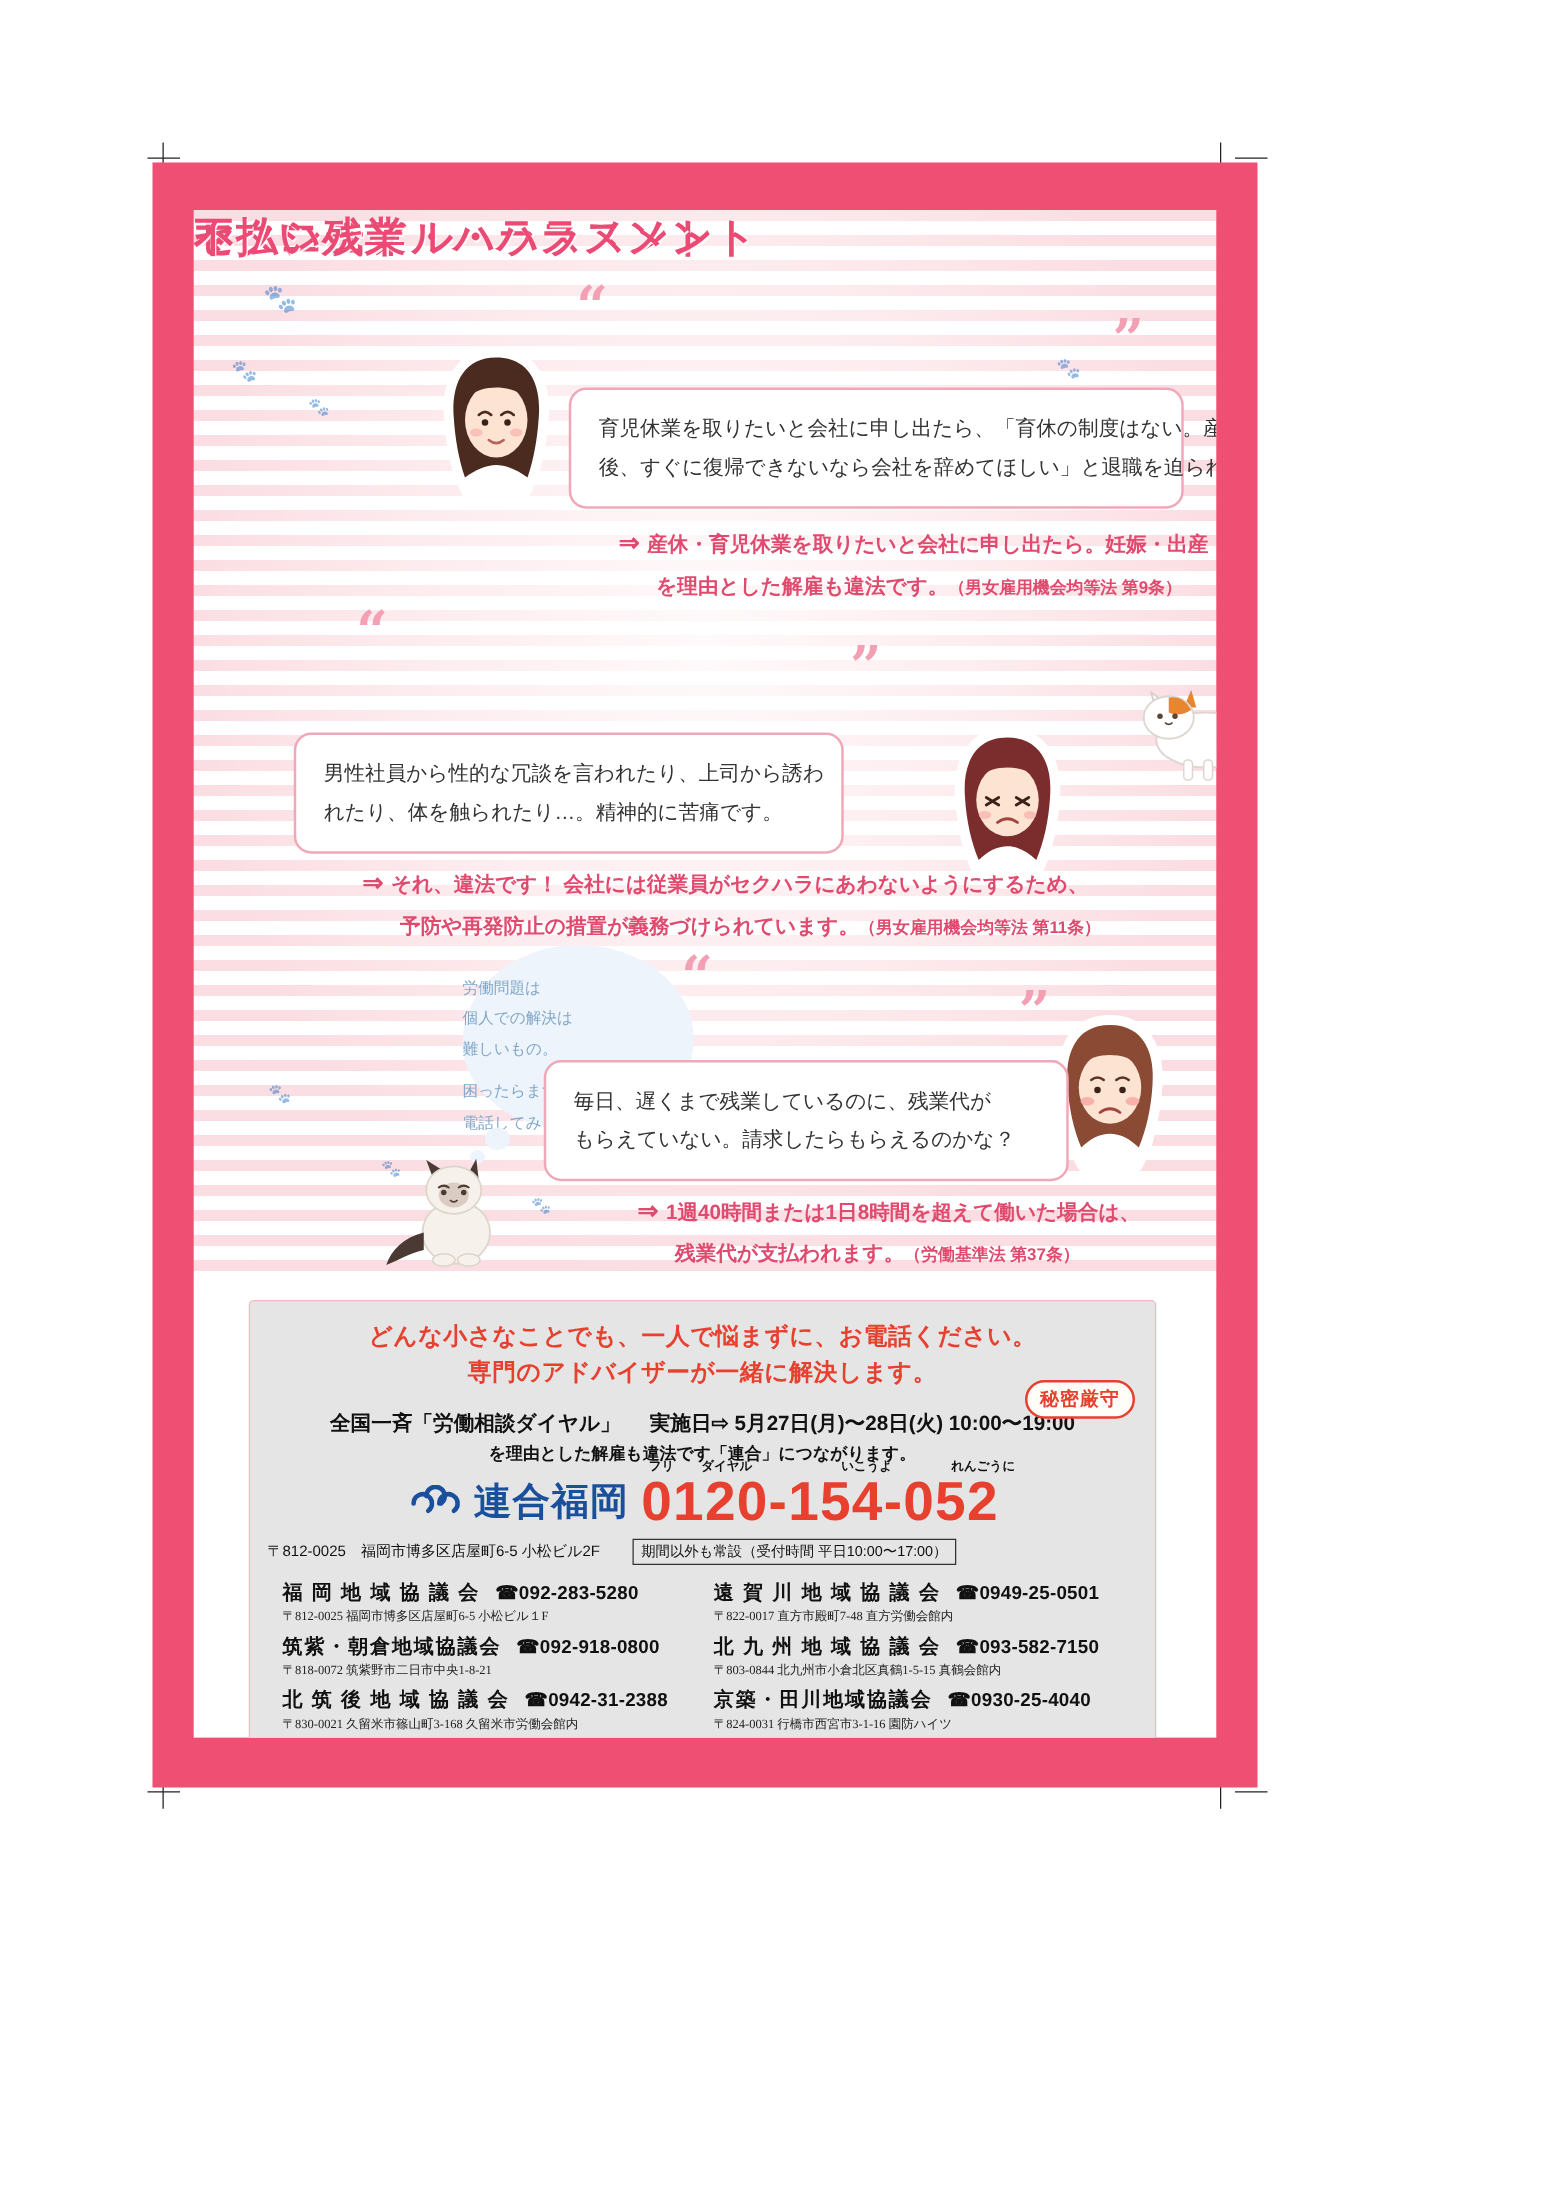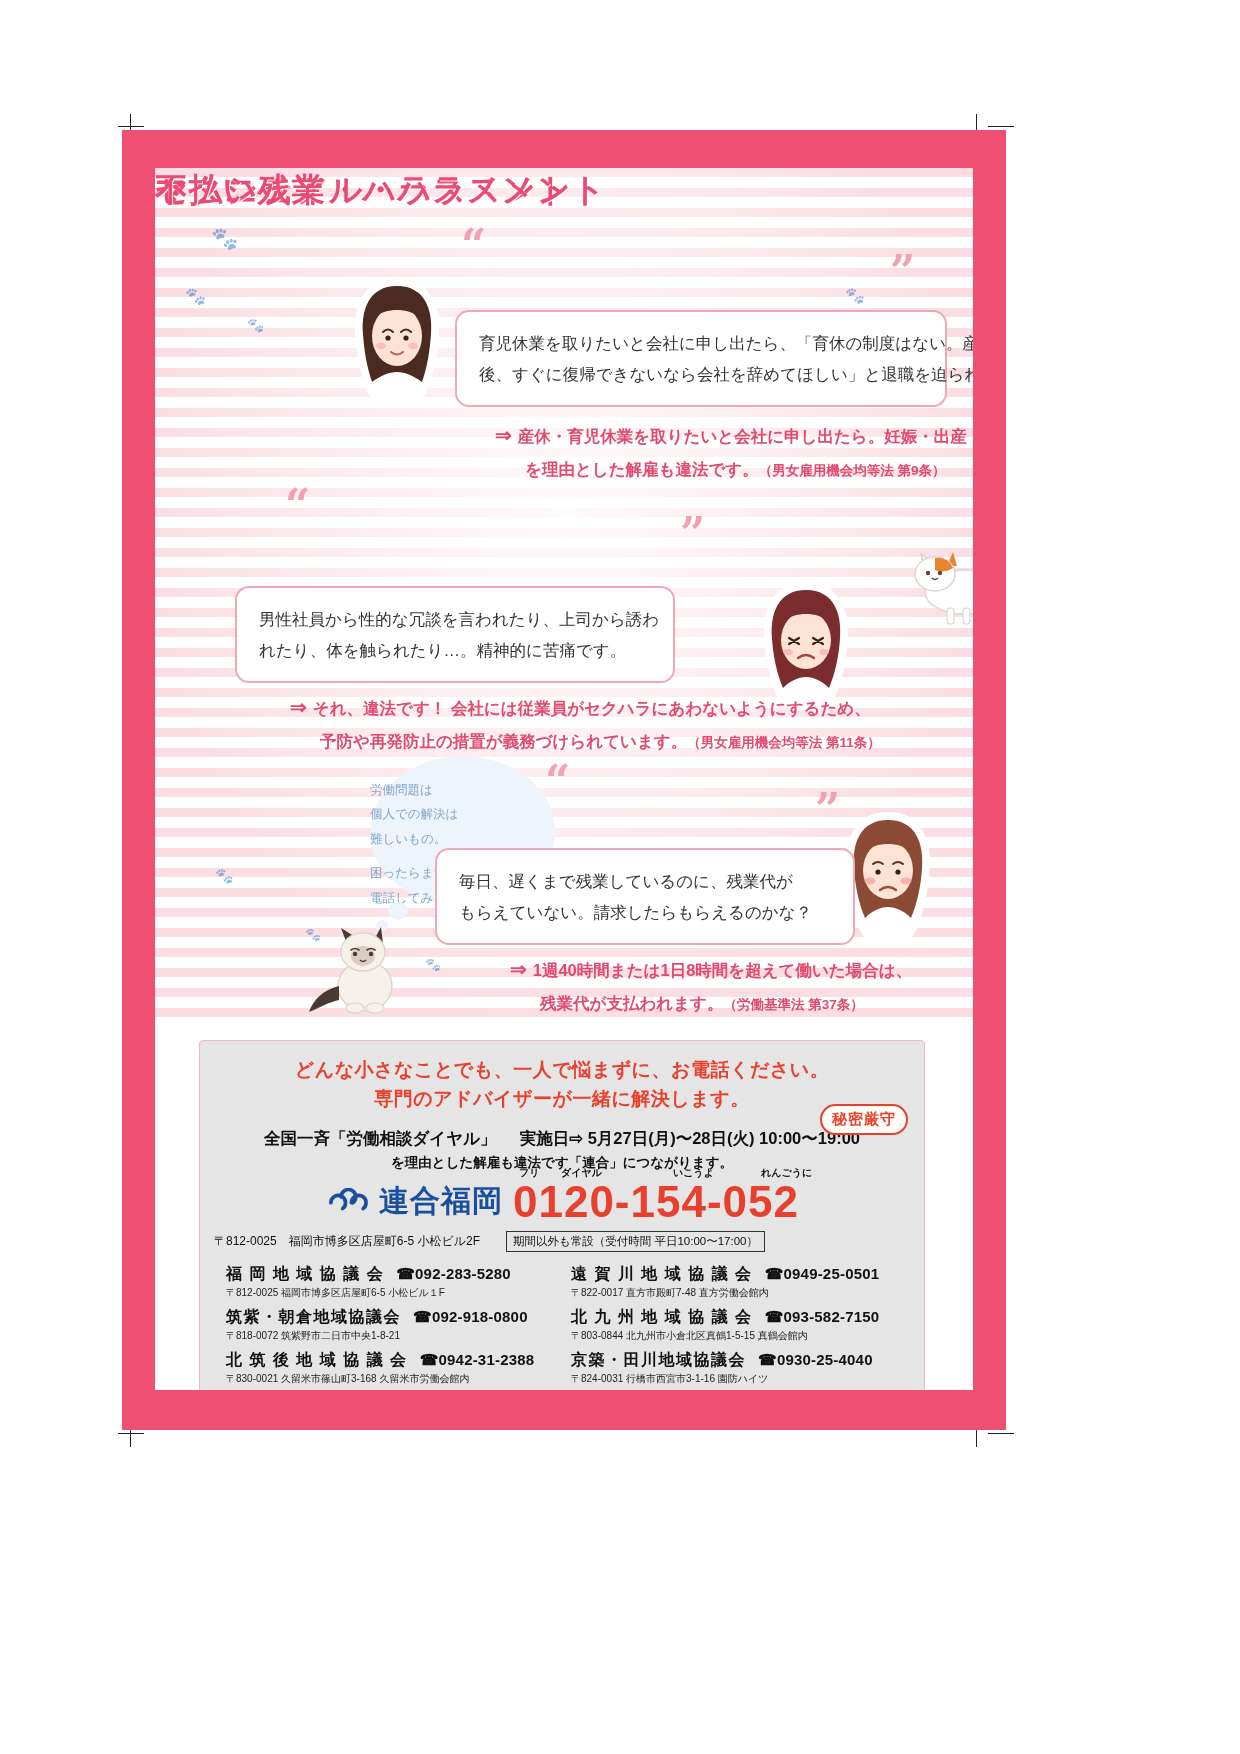--- a/index.html
+++ b/index.html
@@ -288,20 +288,21 @@
     font-size: 15px;
     font-weight: bold;
     color: #111;
     letter-spacing: 0.2px;
   }
   .org .addr {
     font-size: 10px;
     color: #222;
     margin-top: 1px;
     white-space: nowrap;
+    font-family: Liberation Serif, serif;
   }
 </style>
 </head>
 <body>
 
 <div class="regmark rm-h" style="left:118px; top:126px;"></div>
 <div class="regmark rm-v" style="left:130px; top:114px;"></div>
 <div class="regmark rm-h" style="left:988px; top:126px;"></div>
 <div class="regmark rm-v" style="left:976px; top:114px;"></div>
 <div class="regmark rm-h" style="left:118px; top:1433px;"></div>

